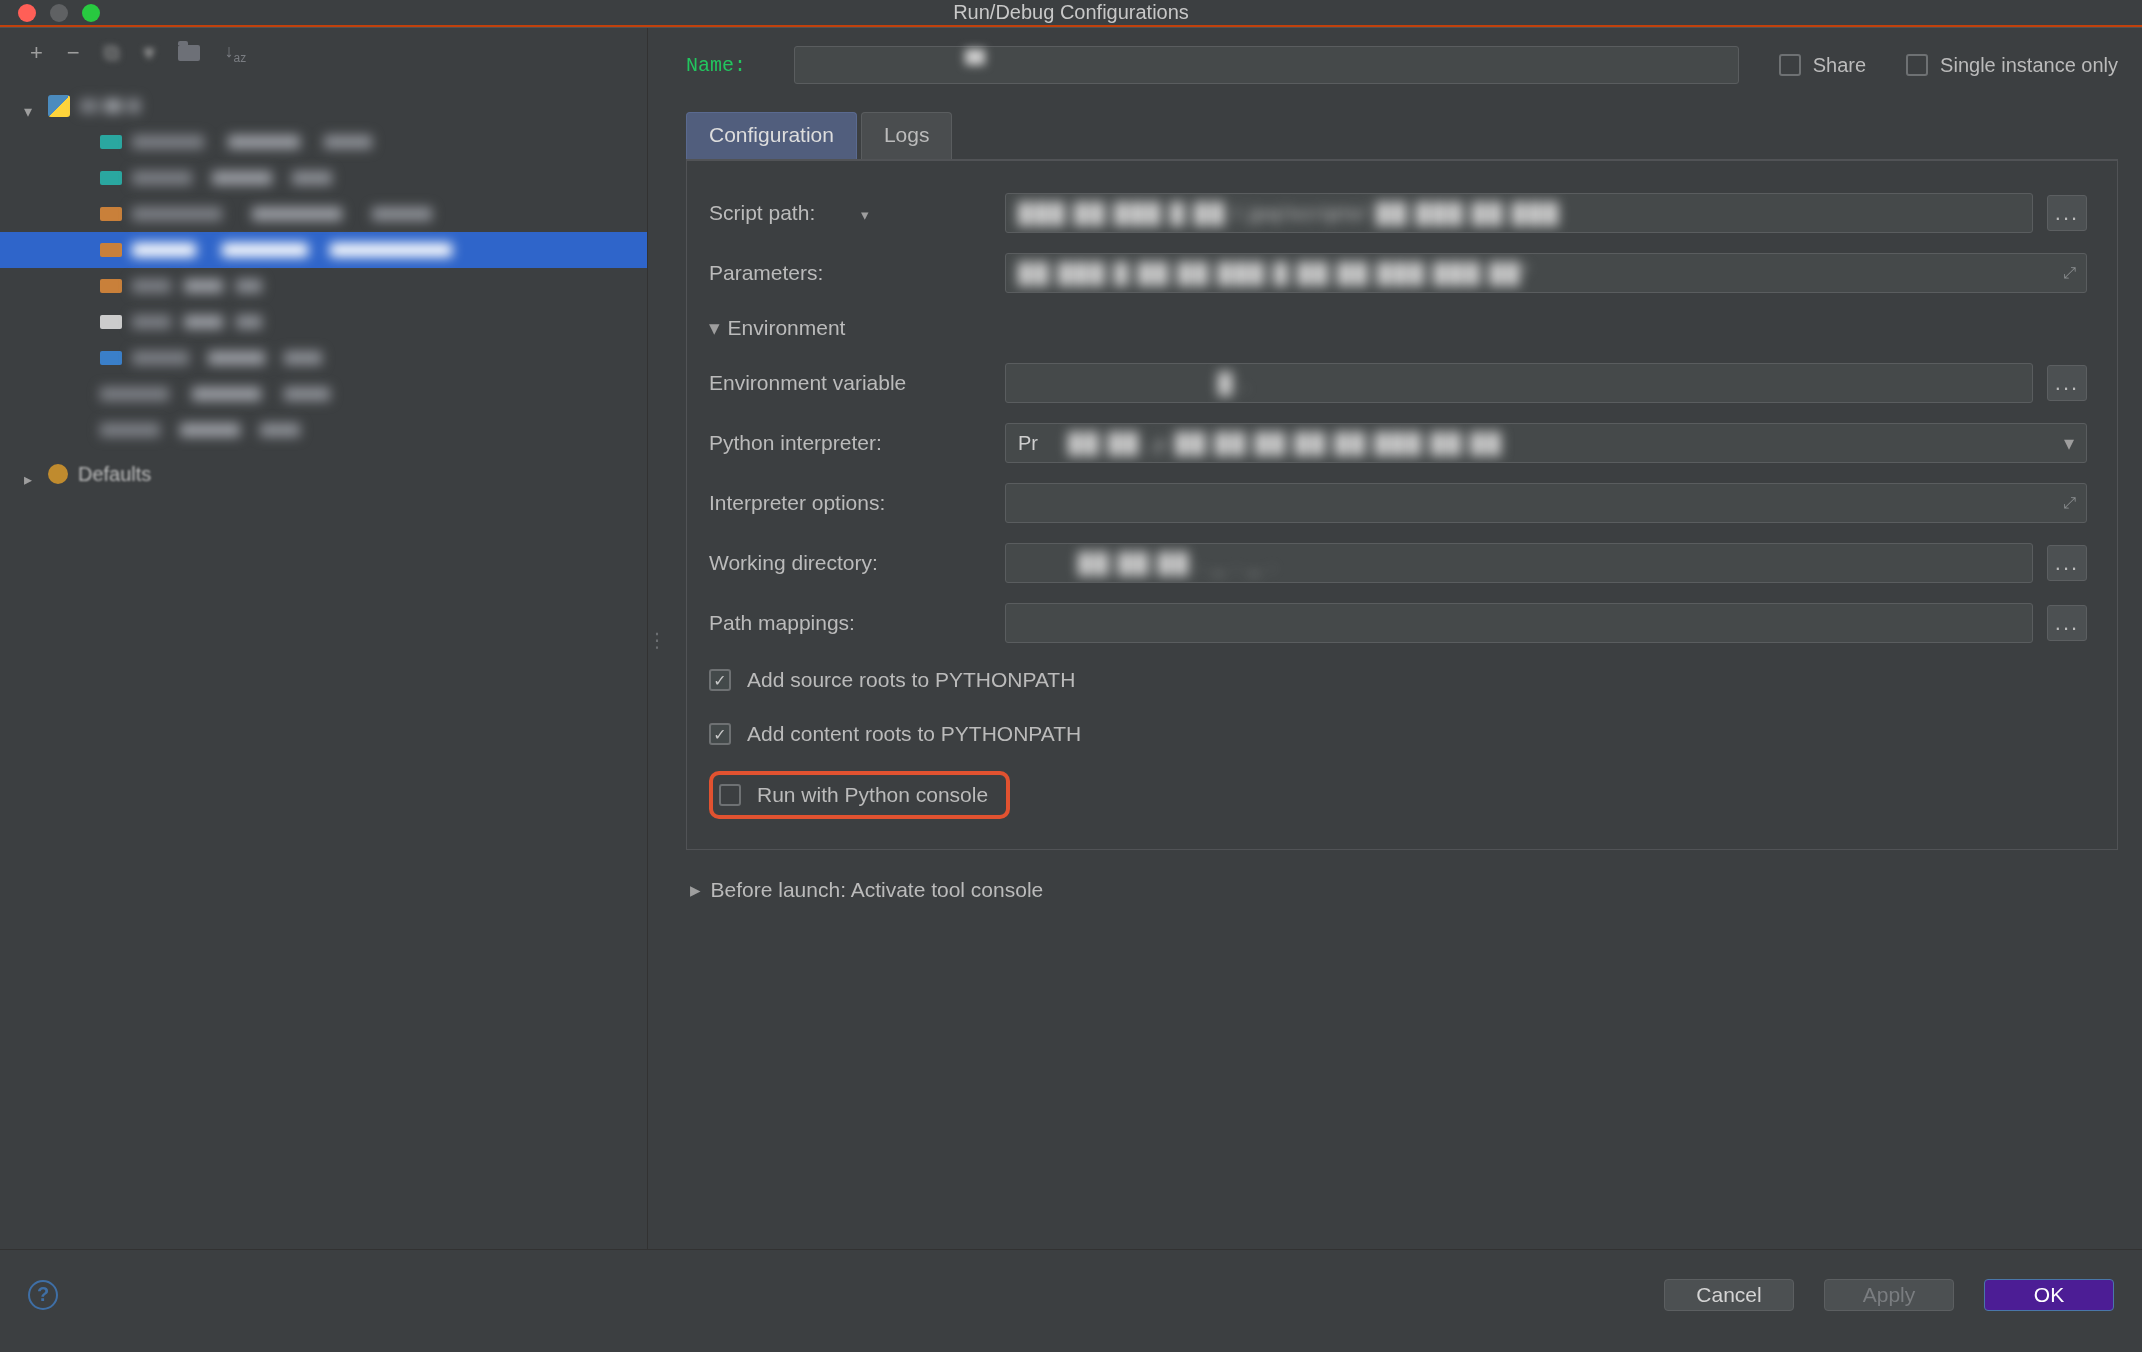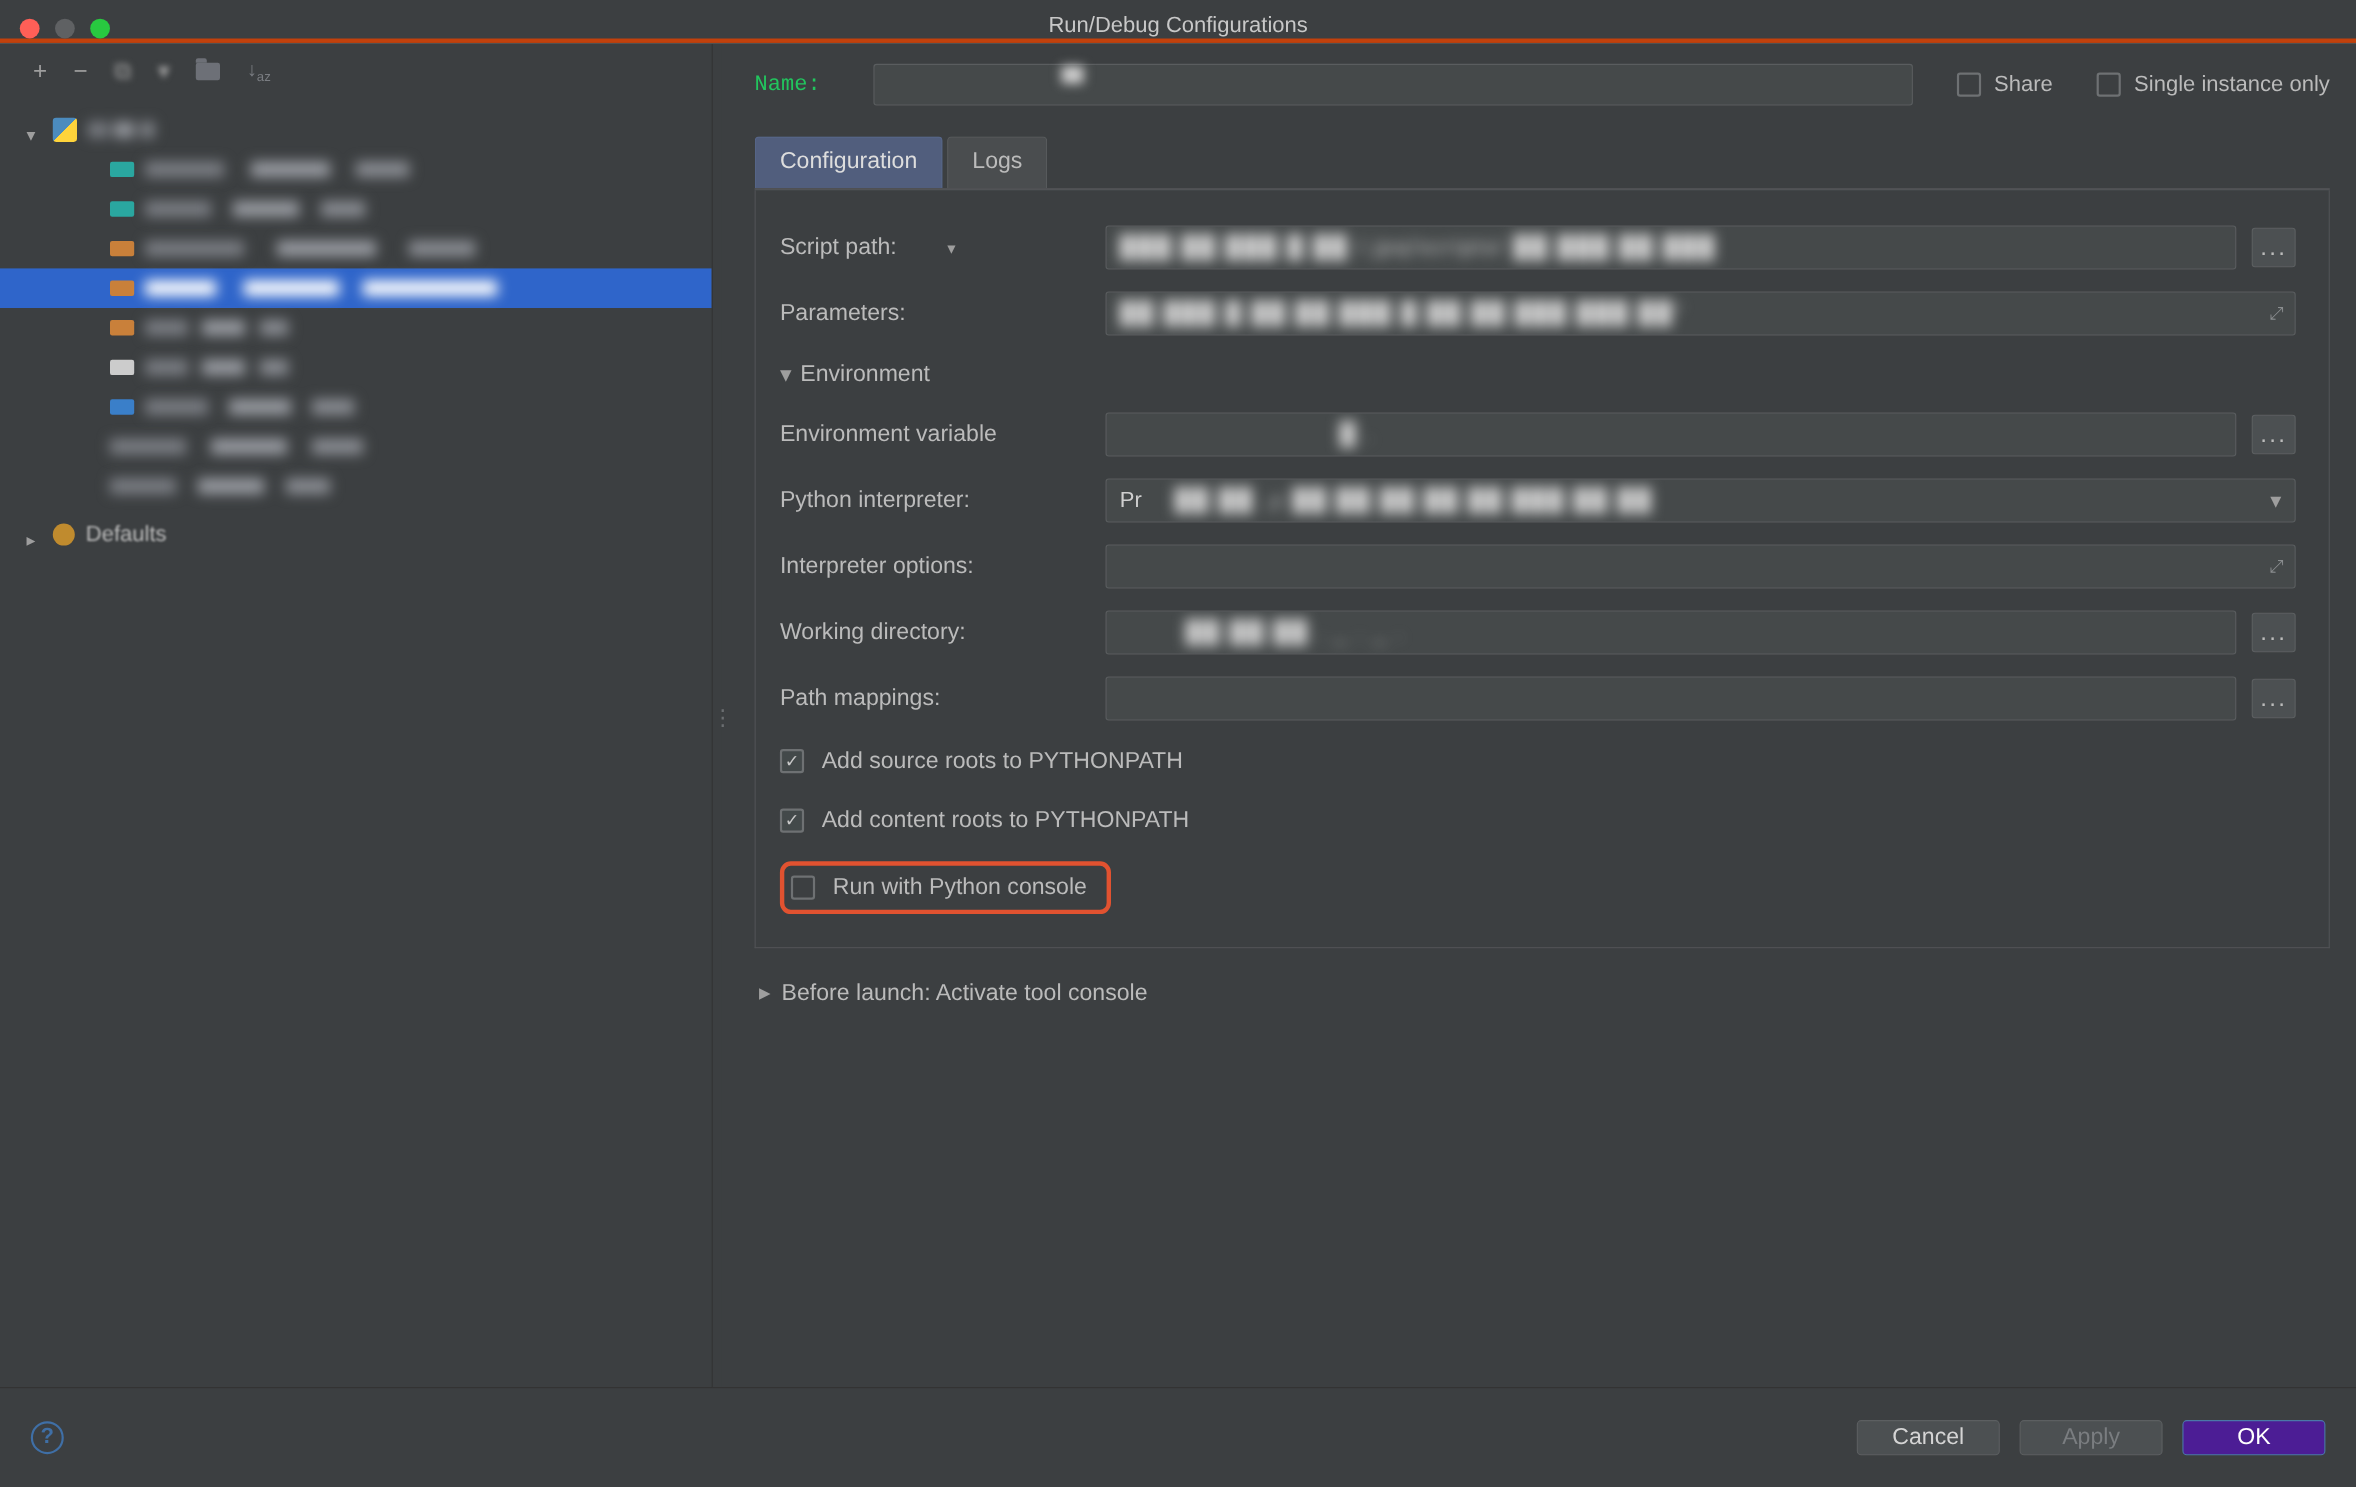--- a/index.html
+++ b/index.html
@@ -6,26 +6,26 @@
   html, body { width: 2142px; height: 1352px; overflow: hidden; }
   body {
     font-family: -apple-system, "Helvetica Neue", Arial, sans-serif;
     background: #3c3f41;
     color: #bbbbbb;
     font-size: 20px;
   }
 
   
   .titlebar {
-    height: 39px;
+    height: 27px;
     background: #3c3f41;
     display: flex;
-    align-items: flex-end;
+    align-items: center;
     position: relative;
-    border-bottom: 4px solid #c2410c;
+    border-bottom: 2px solid #c2410c;
   }
   .traffic-lights {
     display: flex;
     gap: 14px;
     padding-left: 18px;
   }
   .traffic-light {
     width: 18px; height: 18px; border-radius: 50%;
   }
   .tl-close { background: #ff5f57; }
@@ -193,21 +193,21 @@
     padding:0 28px;
   }
   .help-btn {
     width:30px; height:30px; border-radius:50%; border:2px solid #3f6fa6;
     color:#3f6fa6; display:flex; align-items:center; justify-content:center;
     font-size:20px; font-weight:bold; background:#3c3f41;
   }
   .footer-spacer { flex:1; }
   .btn {
     min-width:130px; height:32px; border-radius:4px; border:1px solid #5c5f61;
-    background:#4c5052; color:#d4d4d4; font-size:21px; margin-left:18px;
+    background:#4c5052; color:#d4d4d4; font-size:21px; margin-left:30px;
     display:flex; align-items:center; justify-content:center;
   }
   .btn.disabled { color:#7a7d80; }
   .btn.primary { background:#4c1d95; border-color:#4a77a8; color:#ffffff; }
 
   .splitter {
     width:8px; background:#3c3f41; position:relative;
   }
   .splitter::after {
     content:"⋮"; position:absolute; left:-1px; top:600px; color:#6b6e71; font-size:20px;

